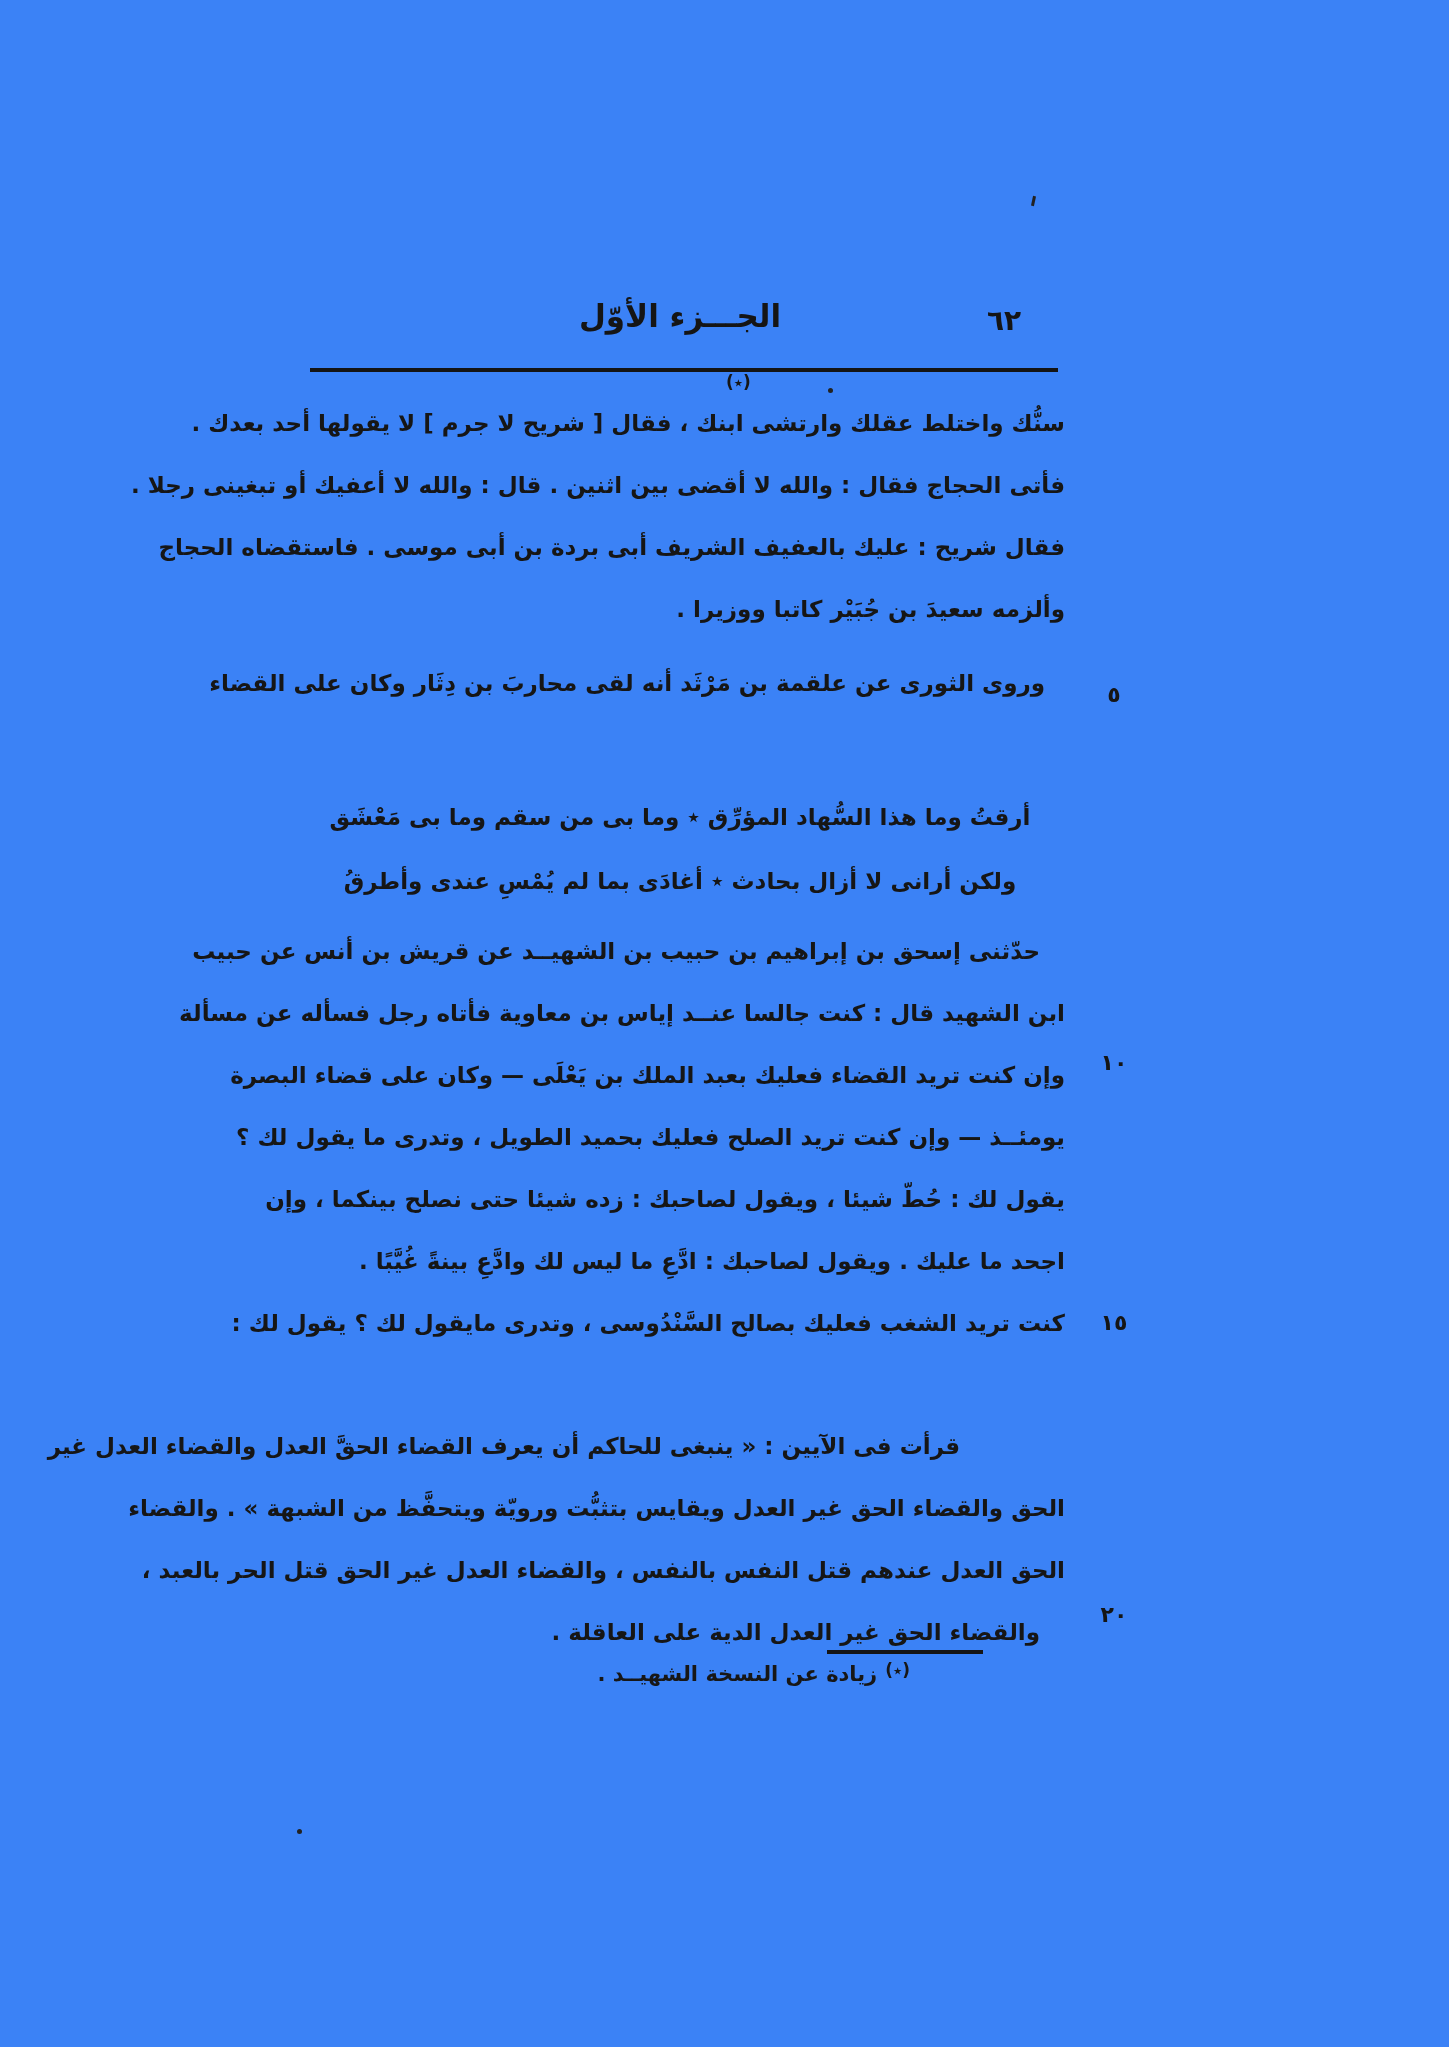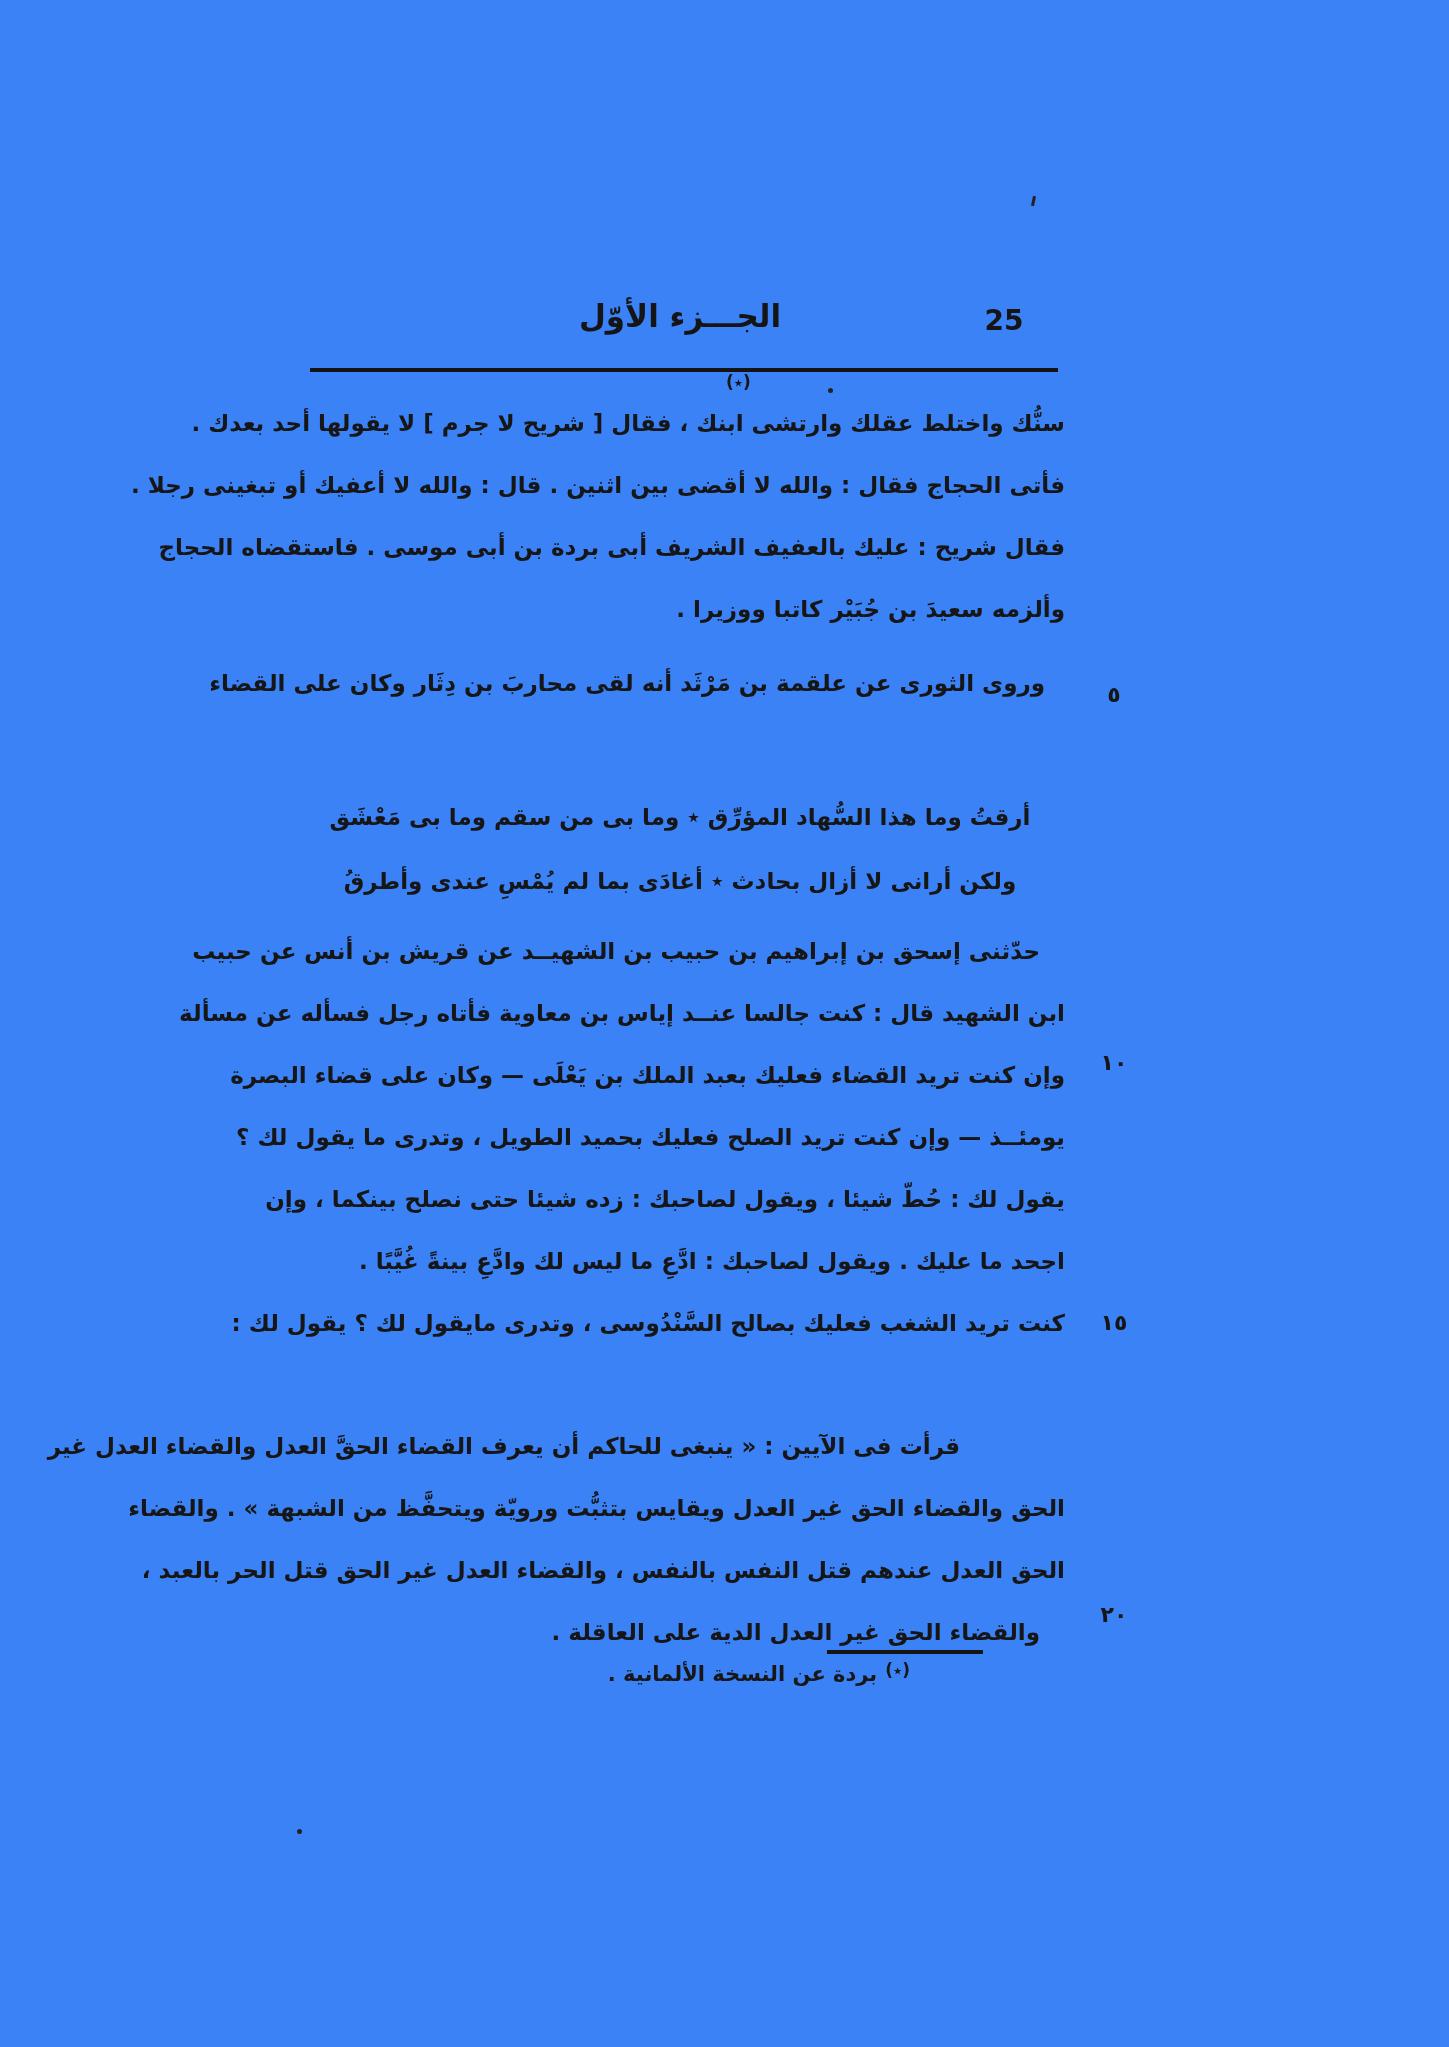--- a/index.html
+++ b/index.html
@@ -122,21 +122,21 @@
     background: #222;
     transform: rotate(12deg);
   }
 </style>
 </head>
 <body>
 
 <div id="page">
 
   <div class="hdr-title">الجـــزء الأوّل</div>
-  <div class="hdr-pagenum">25</div>
+  <div class="hdr-pagenum">٦٢</div>
   <div class="hdr-rule"></div>
 
   <div class="fn-ref">(٭)</div>
 
   <div class="para" style="top:392px">
     <div class="line">سنُّك واختلط عقلك وارتشى ابنك ، فقال [ شريح لا جرم ] لا يقولها أحد بعدك .</div>
     <div class="line">فأتى الحجاج فقال : والله لا أقضى بين اثنين . قال : والله لا أعفيك أو تبغينى رجلا .</div>
     <div class="line">فقال شريح : عليك بالعفيف الشريف أبى بردة بن أبى موسى . فاستقضاه الحجاج</div>
     <div class="line short">وألزمه سعيدَ بن جُبَيْر كاتبا ووزيرا .</div>
   </div>
@@ -167,20 +167,20 @@
     <div class="line short ind25">والقضاء الحق غير العدل الدية على العاقلة .</div>
   </div>
 
   <div class="margin-num" style="top:680px">٥</div>
   <div class="margin-num" style="top:1048px">١٠</div>
   <div class="margin-num" style="top:1308px">١٥</div>
   <div class="margin-num" style="top:1600px">٢٠</div>
 
   <div class="fn-rule"></div>
   <div class="footnote">
-    <span class="marker">(٭)</span><span>بردة عن النسخة الألمانية .</span>
+    <span class="marker">(٭)</span><span>زيادة عن النسخة الشهيــد .</span>
   </div>
 
   <div class="speck-tick"></div>
   <div class="speck-dot" style="left:828px; top:388px"></div>
   <div class="speck-dot" style="left:297px; top:1829px"></div>
 
 </div>
 
 </body></html>

